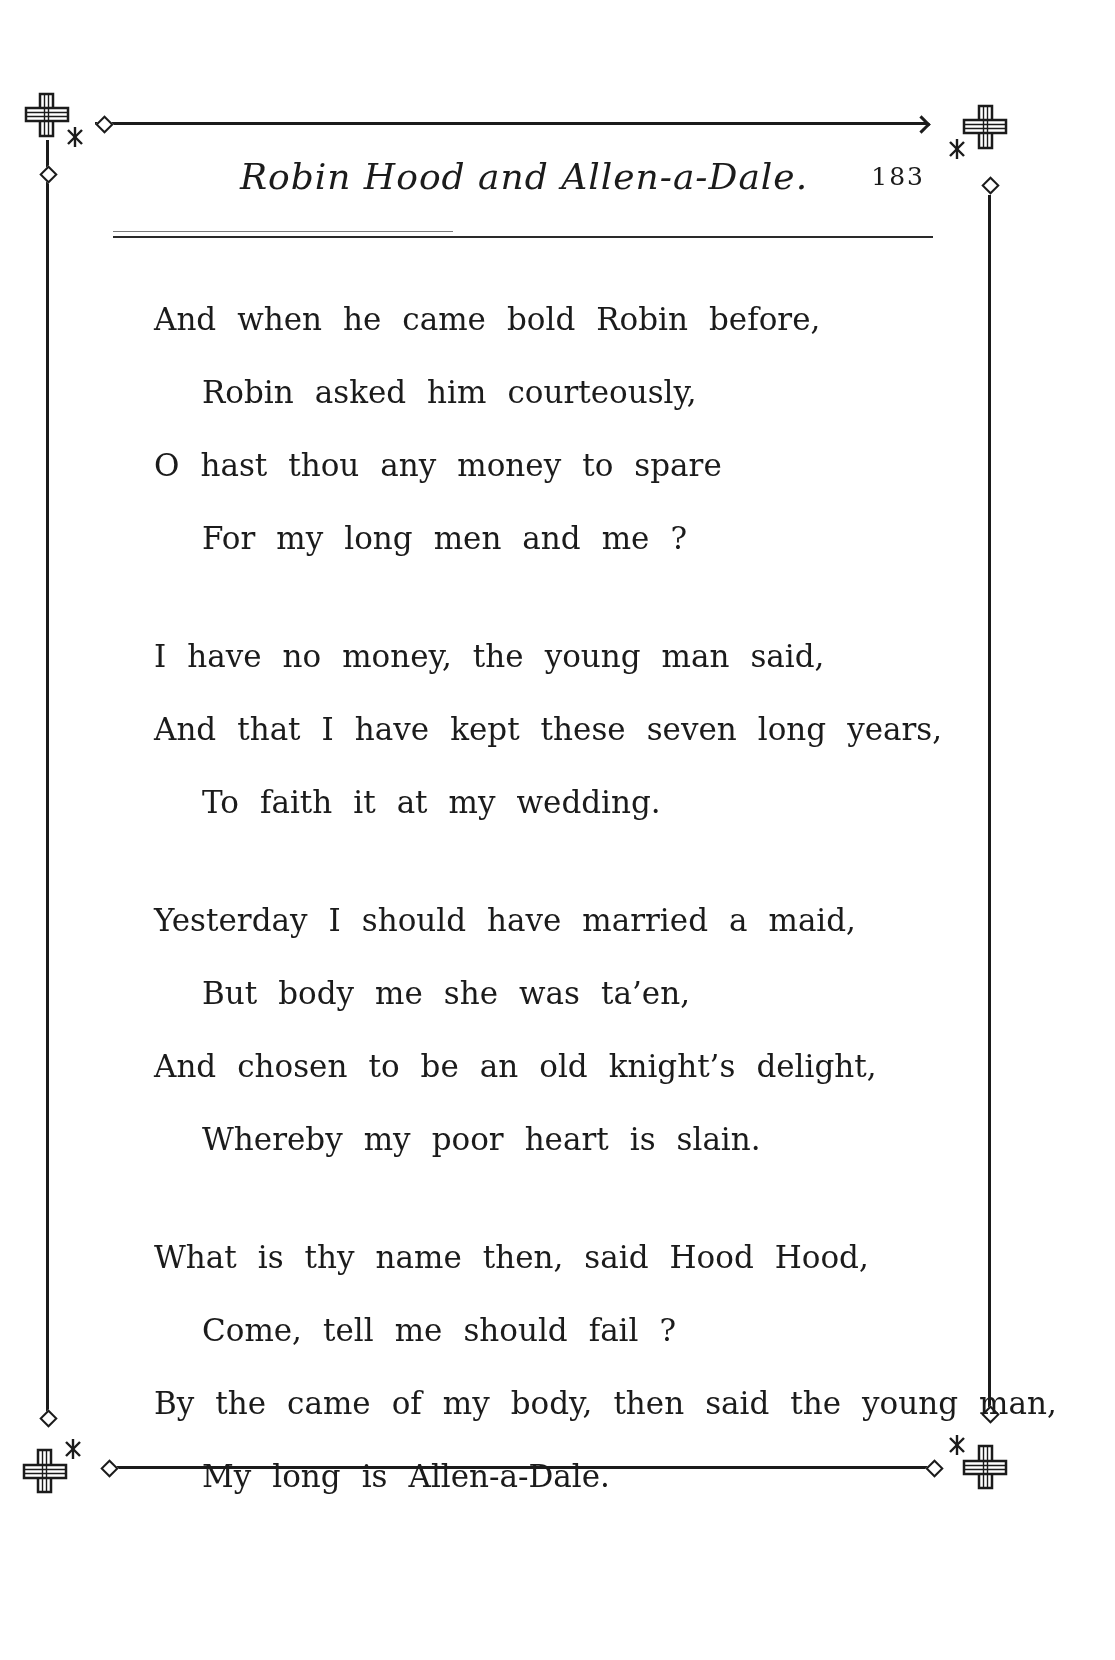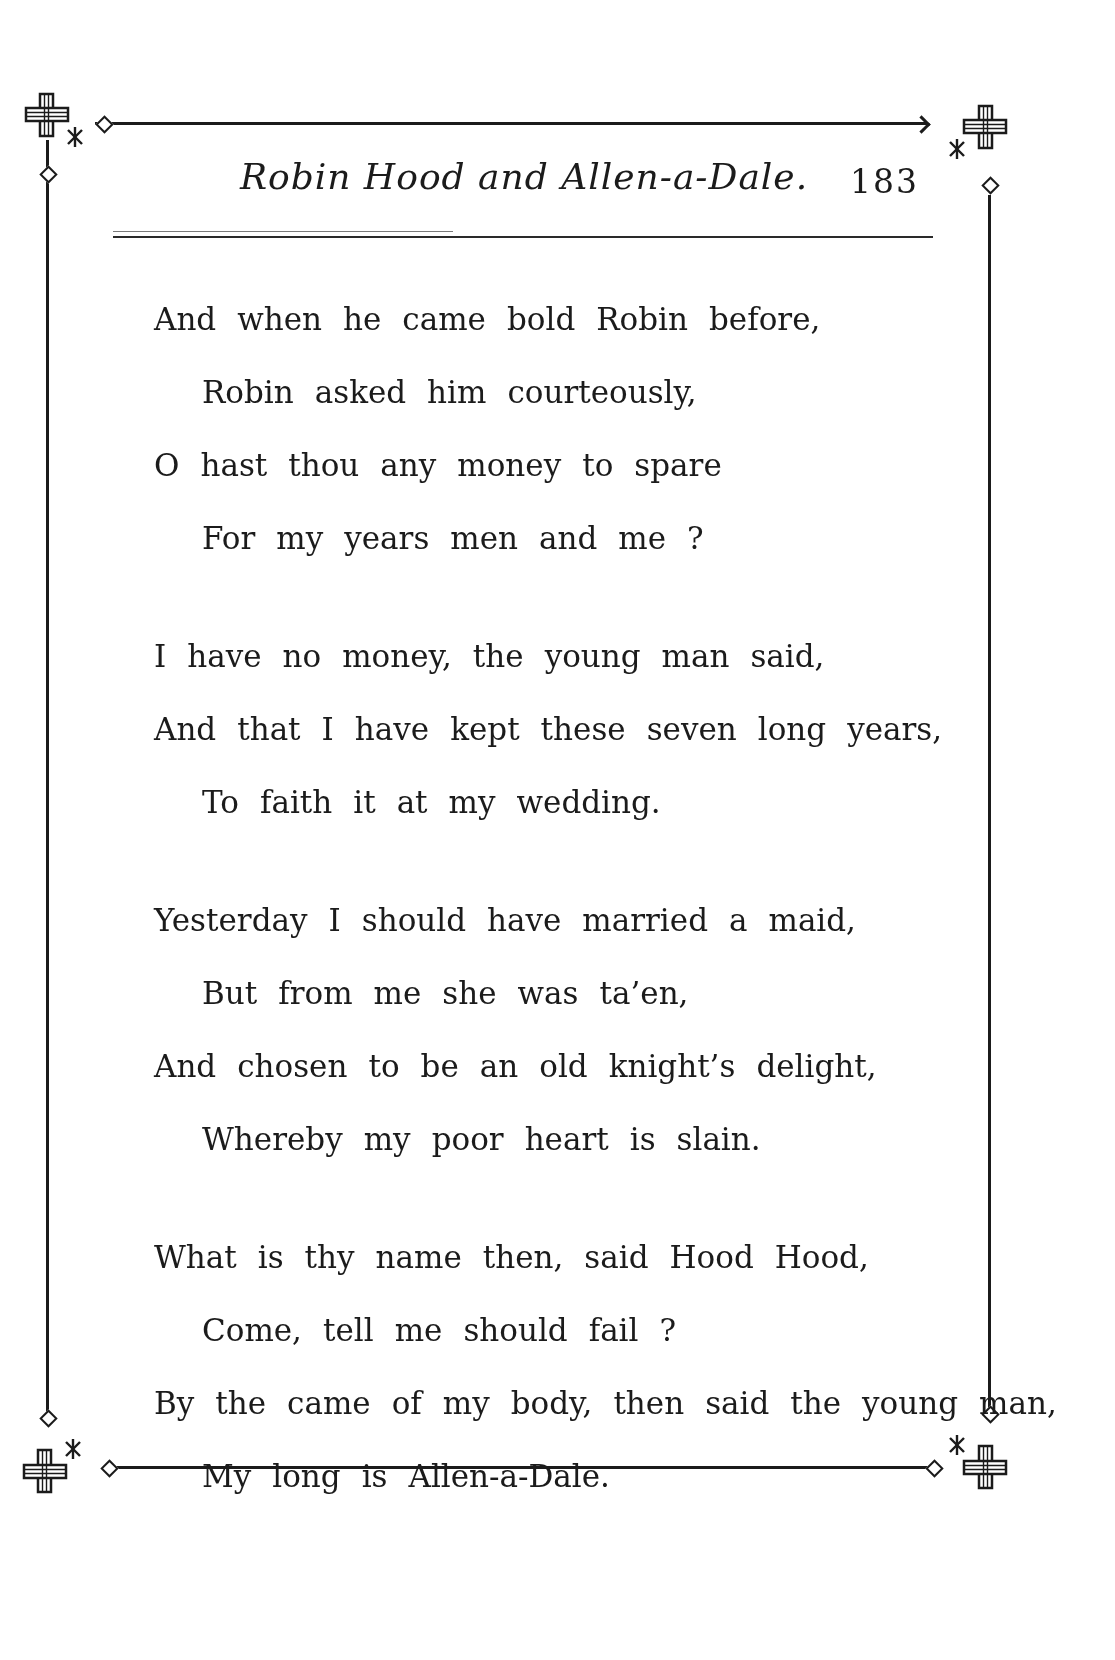--- a/index.html
+++ b/index.html
@@ -73,23 +73,23 @@
   .title {
     display: block;
     width: 100%;
     text-align: center;
     font-style: italic;
     font-size: 36px;
     letter-spacing: 1px;
   }
   .page-number {
     position: absolute;
-    right: 14px;
+    right: 8px;
     top: 6px;
-    font-size: 33px;
+    font-size: 25px;
     letter-spacing: 2px;
   }
   .rule {
     position: absolute;
     top: 236px;
     left: 113px;
     width: 820px;
     height: 2px;
     background: #2a2a2a;
   }
@@ -216,32 +216,32 @@
 </div>
 <div class="rule-shadow"></div>
 <div class="rule"></div>
 
 <div class="poem">
 
   <div class="stanza">
     <p>And when he came bold Robin before,</p>
     <p class="indent">Robin asked him courteously,</p>
     <p>O hast thou any money to spare</p>
-    <p class="indent">For my years men and me ?</p>
+    <p class="indent">For my long men and me ?</p>
   </div>
 
   <div class="stanza">
     <p>I have no money, the young man said,</p>
     <p>And that I have kept these seven long years,</p>
     <p class="indent">To faith it at my wedding.</p>
   </div>
 
   <div class="stanza">
     <p>Yesterday I should have married a maid,</p>
-    <p class="indent">But from me she was ta’en,</p>
+    <p class="indent">But body me she was ta’en,</p>
     <p>And chosen to be an old knight’s delight,</p>
     <p class="indent">Whereby my poor heart is slain.</p>
   </div>
 
   <div class="stanza">
     <p>What is thy name then, said Hood Hood,</p>
     <p class="indent">Come, tell me should fail ?</p>
     <p class="tight">By the came of my body, then said the young man,</p>
     <p class="indent">My long is Allen-a-Dale.</p>
   </div>

